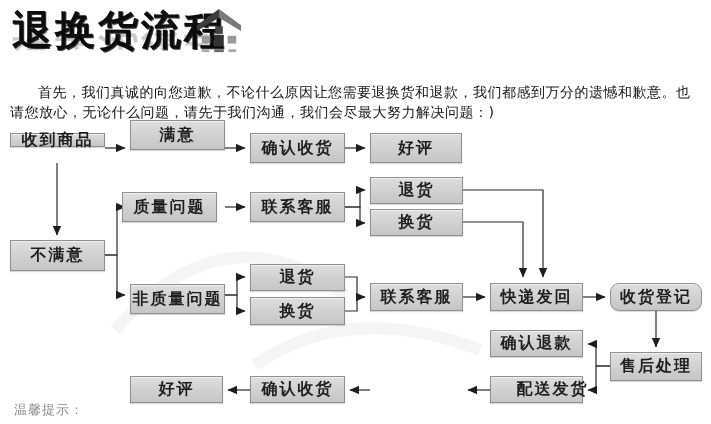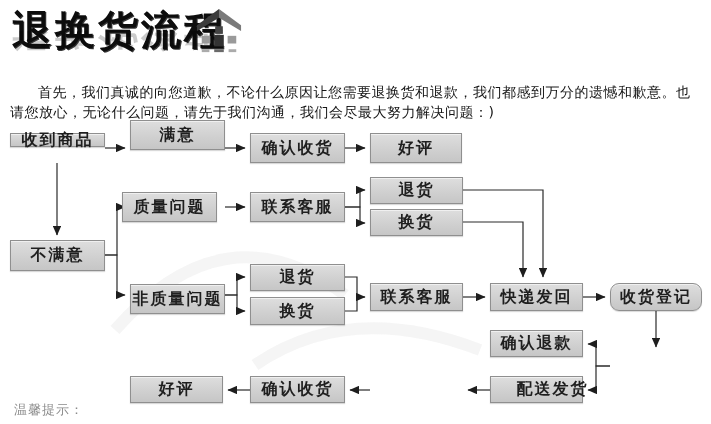--- a/index.html
+++ b/index.html
@@ -142,20 +142,21 @@
   <div class="node" style="left:10px;  top:240px; width:95px; height:31px;">不满意</div>
 
   <div class="node" style="left:130px; top:272px; width:95px; height:30px;margin-top:12px;">非质量问题</div>
   <div class="node" style="left:250px; top:264px; width:95px; height:27px;">退货</div>
   <div class="node" style="left:250px; top:297px; width:95px; height:28px;">换货</div>
   <div class="node" style="left:370px; top:283px; width:93px; height:28px;">联系客服</div>
   <div class="node" style="left:490px; top:283px; width:93px; height:28px;text-align:center;">快递发回</div>
   <div class="node" style="left:610px; top:283px; width:92px; height:28px;border-radius:9px;">收货登记</div>
 
   <div class="node" style="left:490px; top:330px; width:93px; height:27px;">确认退款</div>
+  <div class="node" style="left:610px; top:352px; width:92px; height:29px;">售后处理</div>
 
   <div class="node" style="left:490px; top:376px; width:93px; height:27px;padding-left:32px;">配送发货</div>
   <div class="node" style="left:250px; top:376px; width:95px; height:27px;">确认收货</div>
   <div class="node" style="left:130px; top:376px; width:93px; height:27px;">好评</div>
 
   <div class="tip">温馨提示：</div>
 
 </div>
 
 </body></html>

